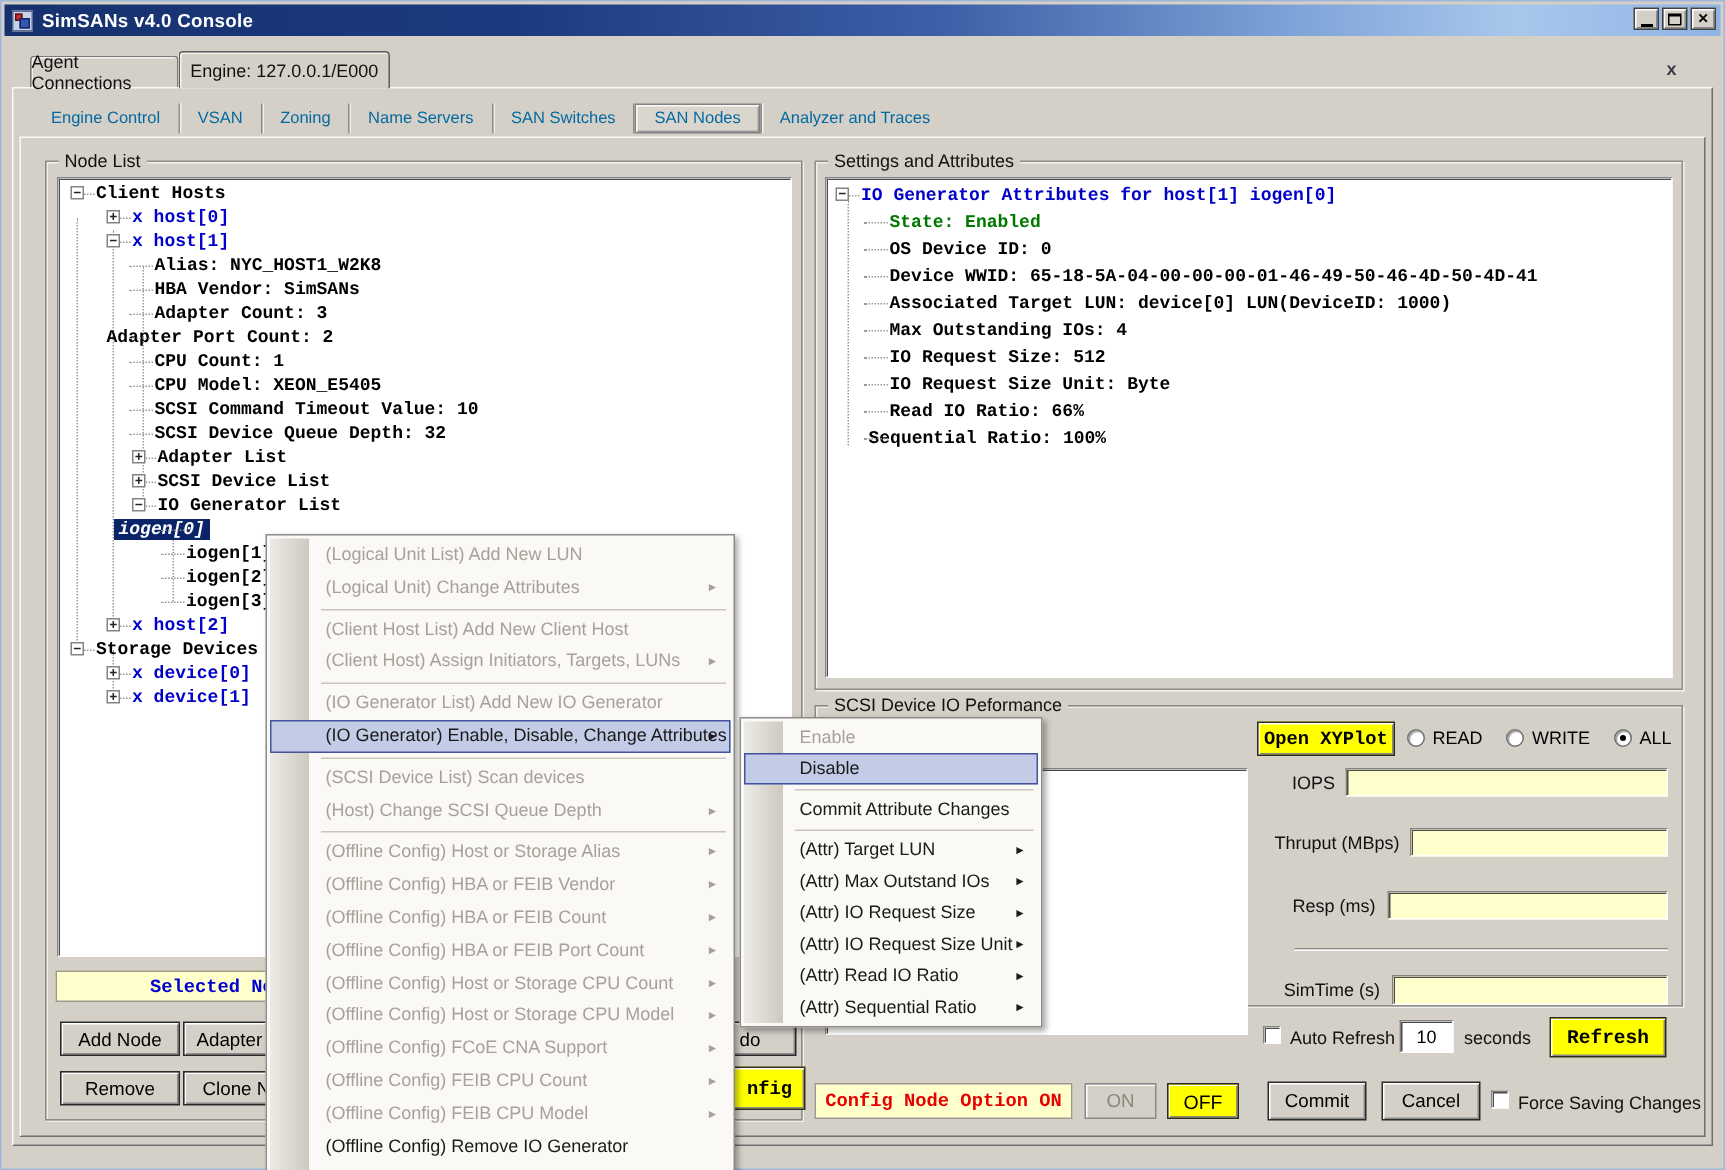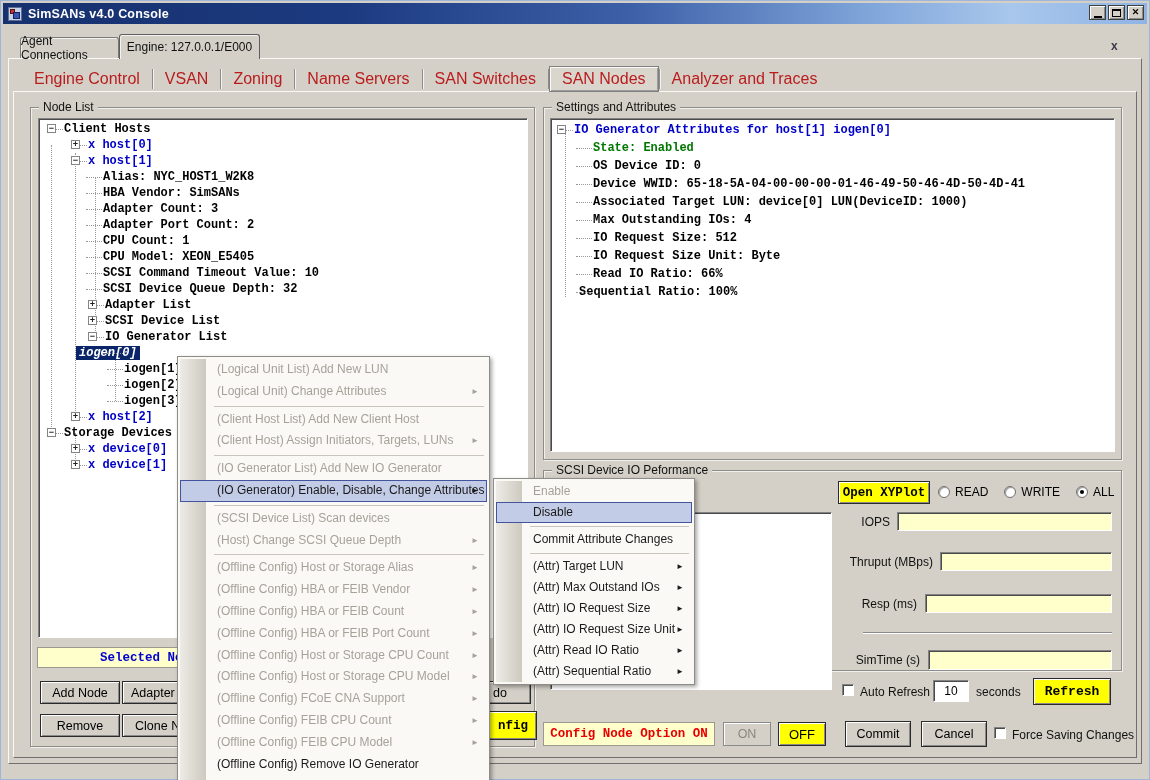--- a/index.html
+++ b/index.html
@@ -38,21 +38,21 @@
     box-shadow: inset 1px 1px 0 #F4F2EE;
   }
   #tab-agent { left:20px; top:37px; width:99px; height:21px; z-index:2; }
   #tab-engine { left:119px; top:34px; width:141px; height:25px; z-index:4; border-color:#5E5E5E; }
   #pageframe {
     position:absolute; left:8px; top:58px; width:1134px; height:706px;
     border:1px solid; border-color:#FAF9F6 #6F6F6F #6F6F6F #FAF9F6; z-index:1;
   }
   #tabclose { position:absolute; left:1111px; top:39px; font:bold 12px "Liberation Sans",sans-serif; color:#3A3A4A; z-index:3; }
   
-  #tabs2 { position:absolute; left:22px; top:67px; height:24px; display:flex; align-items:center; z-index:3; font-size:16px; color:#b91c1c; }
+  #tabs2 { position:absolute; left:22px; top:67px; height:24px; display:flex; align-items:center; z-index:3; font-size:11px; color:#0369a1; }
   #tabs2 .t2 { padding:3px 12px; white-space:nowrap; }
   #tabs2 .tsep { width:1px; height:20px; background:#8C8C8C; box-shadow:1px 0 0 #F4F2EE; }
   #tabs2 .t2.tsel { border:1px solid #808080; box-shadow: inset 1px 1px 0 #FAF9F6, inset -1px -1px 0 #9B9B9B; background:#DAD6CE; }
   #contentframe {
     position:absolute; left:13px; top:91px; width:1124px; height:667px;
     border:1px solid; border-color:#FAF9F6 #6F6F6F #6F6F6F #FAF9F6; z-index:1;
   }
   
   .group {
     position:absolute; border:1px solid #8E8C87; z-index:2;
@@ -186,21 +186,21 @@
     <i class="vguide" style="left:36px; top:34px;  height:264px"></i>
     <i class="vguide" style="left:56px; top:58px;  height:160px"></i>
     <i class="vguide" style="left:76px; top:234px; height:48px"></i>
     <i class="vguide" style="left:36px; top:314px; height:32px"></i>
   <div class="trow " style="padding-left: 25px;"><i class="hstub" style="left: 8px;"></i><i class="pm" style="left: 8px;">−</i><span class="tlabel c-black">Client Hosts</span></div>
       <div class="trow " style="padding-left: 49px;"><i class="hstub" style="left: 32px;"></i><i class="pm" style="left: 32px;">+</i><span class="tlabel c-blue">x host[0]</span></div>
       <div class="trow " style="padding-left: 49px;"><i class="hstub" style="left: 32px;"></i><i class="pm" style="left: 32px;">−</i><span class="tlabel c-blue">x host[1]</span></div>
       <div class="trow " style="padding-left: 64px;"><i class="hstub" style="left: 47px;"></i><span class="tlabel c-black">Alias: NYC_HOST1_W2K8</span></div>
       <div class="trow " style="padding-left: 64px;"><i class="hstub" style="left: 47px;"></i><span class="tlabel c-black">HBA Vendor: SimSANs</span></div>
       <div class="trow " style="padding-left: 64px;"><i class="hstub" style="left: 47px;"></i><span class="tlabel c-black">Adapter Count: 3</span></div>
-      <div class="trow " style="padding-left: 64px;"><i class="hstub" style="left: 47px;"></i><span class="tlabel c-black">Adapter Port Count: 2</span></div>
+      <div class="trow " style="padding-left: 32px;"><i class="hstub" style="left: 47px;"></i><span class="tlabel c-black">Adapter Port Count: 2</span></div>
       <div class="trow " style="padding-left: 64px;"><i class="hstub" style="left: 47px;"></i><span class="tlabel c-black">CPU Count: 1</span></div>
       <div class="trow " style="padding-left: 64px;"><i class="hstub" style="left: 47px;"></i><span class="tlabel c-black">CPU Model: XEON_E5405</span></div>
       <div class="trow " style="padding-left: 64px;"><i class="hstub" style="left: 47px;"></i><span class="tlabel c-black">SCSI Command Timeout Value: 10</span></div>
       <div class="trow " style="padding-left: 64px;"><i class="hstub" style="left: 47px;"></i><span class="tlabel c-black">SCSI Device Queue Depth: 32</span></div>
       <div class="trow " style="padding-left: 66px;"><i class="hstub" style="left: 49px;"></i><i class="pm" style="left: 49px;">+</i><span class="tlabel c-black">Adapter List</span></div>
       <div class="trow " style="padding-left: 66px;"><i class="hstub" style="left: 49px;"></i><i class="pm" style="left: 49px;">+</i><span class="tlabel c-black">SCSI Device List</span></div>
       <div class="trow " style="padding-left: 66px;"><i class="hstub" style="left: 49px;"></i><i class="pm" style="left: 49px;">−</i><span class="tlabel c-black">IO Generator List</span></div>
       <div class="trow " style="padding-left: 37px;"><i class="hstub" style="left: 68px;"></i><span class="tlabel c-black sel">iogen[0]</span></div>
       <div class="trow " style="padding-left: 85px;"><i class="hstub" style="left: 68px;"></i><span class="tlabel c-black">iogen[1]</span></div>
       <div class="trow " style="padding-left: 85px;"><i class="hstub" style="left: 68px;"></i><span class="tlabel c-black">iogen[2]</span></div>

